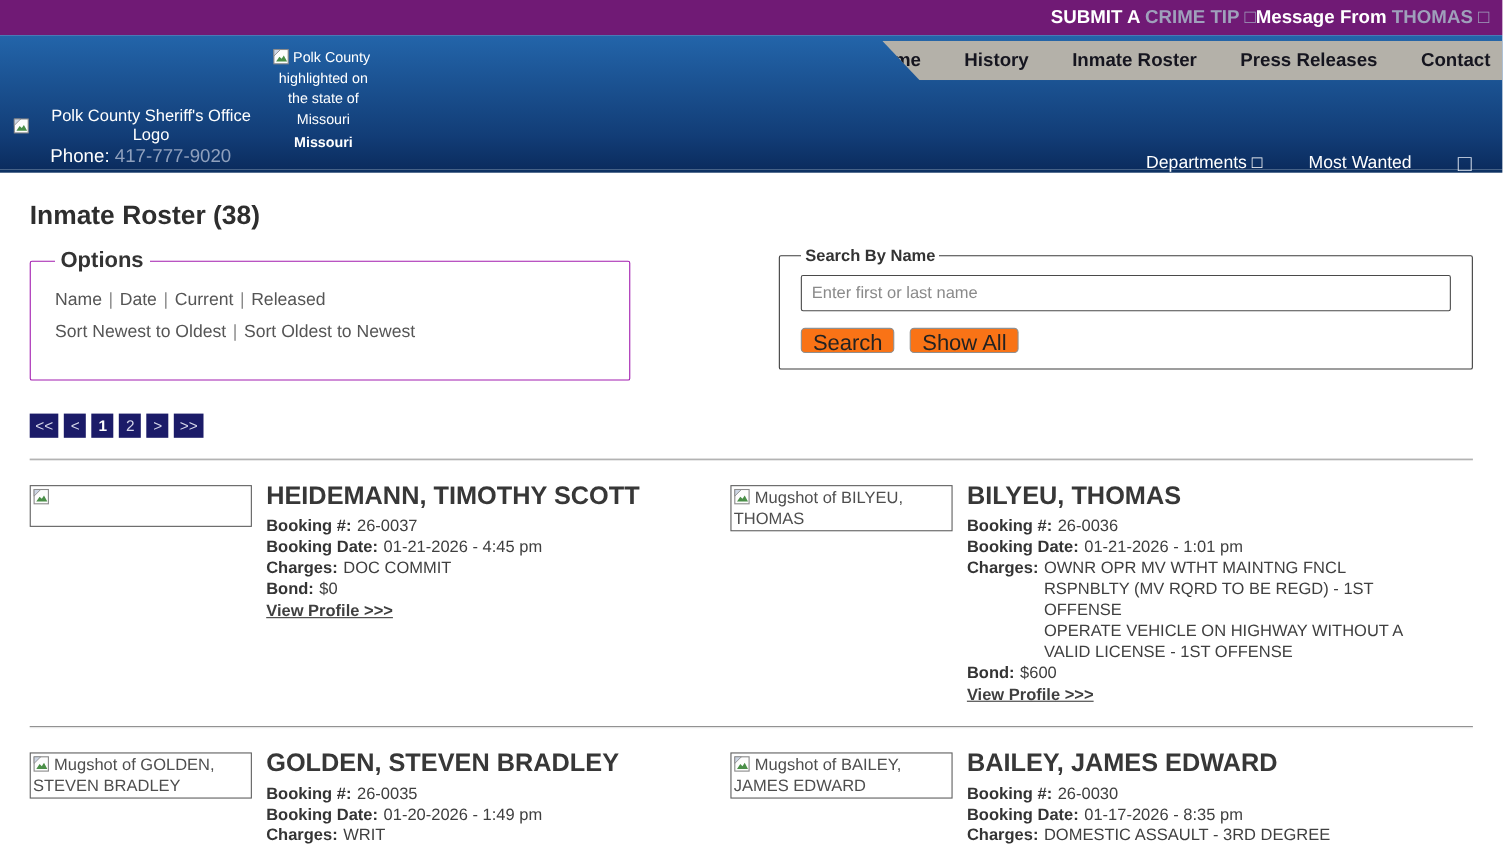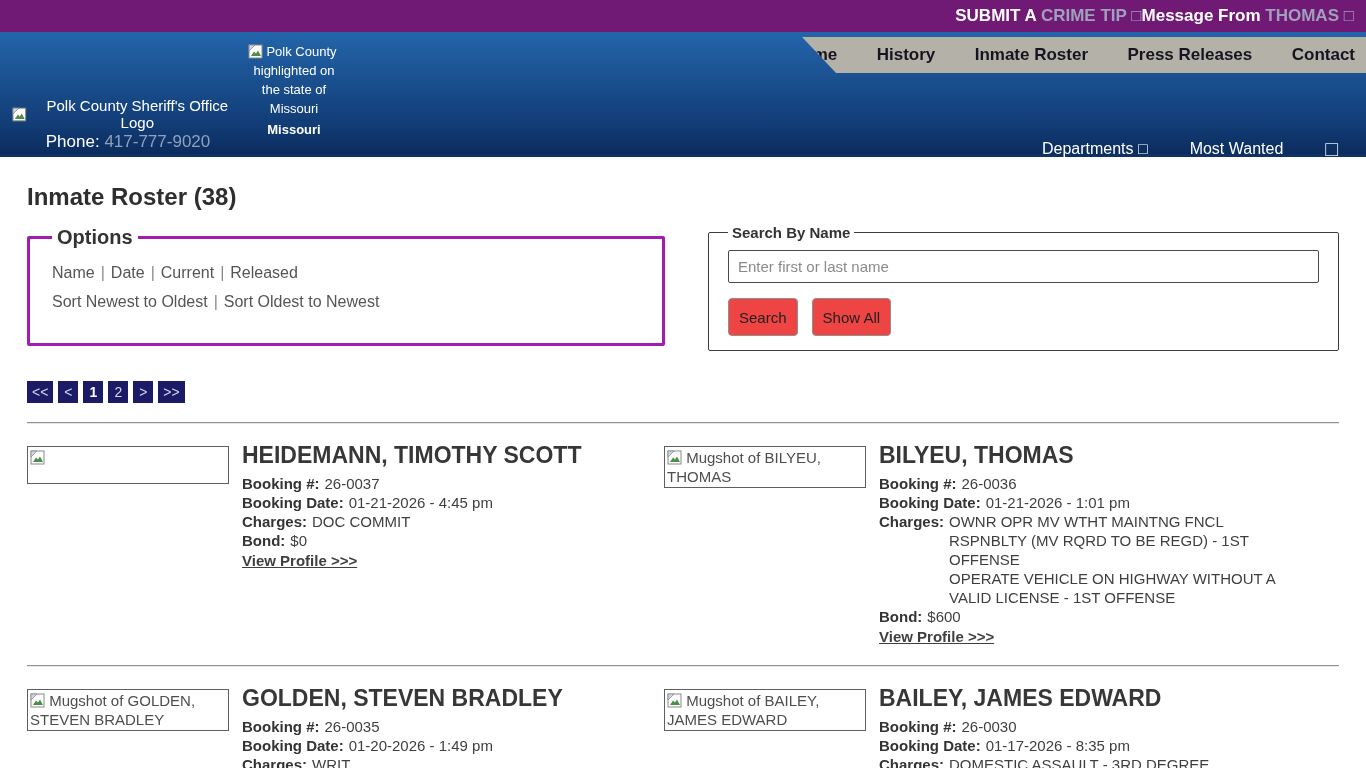--- a/index.html
+++ b/index.html
@@ -43,36 +43,36 @@
   .mapblock .caption { font-weight:bold; margin-top:2px; }
 
   .brokenicon { display:inline-block; width:15px; height:15px; vertical-align:-2px; }
 
   
   .content { padding:0 27px; }
   h1.title { margin-top:26px; font-size:24px; font-weight:bold; color:#2e2e2e; }
 
   .panels { margin-top:15px; display:flex; justify-content:space-between; align-items:flex-start; }
   fieldset { border-radius:2px; }
-  .optionsfs { width:638px; height:120px; border:3px solid #a21caf; padding:6px 22px 10px; }
+  .optionsfs { width:546px; height:120px; border:1px solid #a21caf; padding:6px 22px 10px; }
   .optionsfs legend { font-size:20px; font-weight:bold; color:#333; padding:0 5px; }
   .optlinks { margin-top:9px; font-size:16px; color:#8a8a8a; }
   .optlinks a { color:#555; cursor:pointer; }
   .optlinks .sep { margin:0 6px; text-decoration:none; }
   .optlinks.row2 { margin-top:11px; }
 
   .searchfs { width:631px; border:1px solid #3c3c3c; padding:4px 19px 14px; margin-top:-2px; }
   .searchfs legend { font-size:15px; font-weight:bold; color:#333; padding:0 4px; }
   .searchfs input { width:100%; height:33px; border:1px solid #4a4a4a; border-radius:2px;
                     font-size:15px; padding:0 9px; color:#333; margin-top:5px;
                     font-family:"Liberation Sans", sans-serif; }
   .searchfs input::placeholder { color:#8a8a8a; }
   .btnrow { margin-top:15px; display:flex; gap:14px; }
-  .btnrow button { font-size:15px; color:#222; background:#ef4444; border:1px solid #8f8f8f;
-                   border-radius:4px; padding:2px 10px; height:38px; cursor:pointer;
+  .btnrow button { font-size:20px; color:#222; background:#f97316; border:1px solid #8f8f8f;
+                   border-radius:4px; padding:2px 10px; height:23px; cursor:pointer;
                    font-family:"Liberation Sans", sans-serif; }
 
   .pager { margin-top:30px; display:flex; gap:5px; }
   .pager a { background:#1b1b68; color:#d6d7ea; min-width:20px; padding:2px 5px; height:22px;
              display:flex; align-items:center; justify-content:center; font-size:14px;
              text-decoration:none; cursor:pointer; }
   .pager a.current { color:#ffffff; font-weight:bold; }
 
   hr.rowline { border:0; border-top:2px groove #e6e6e6; margin-top:19px; }
   .row1line { margin-top:19px; }

